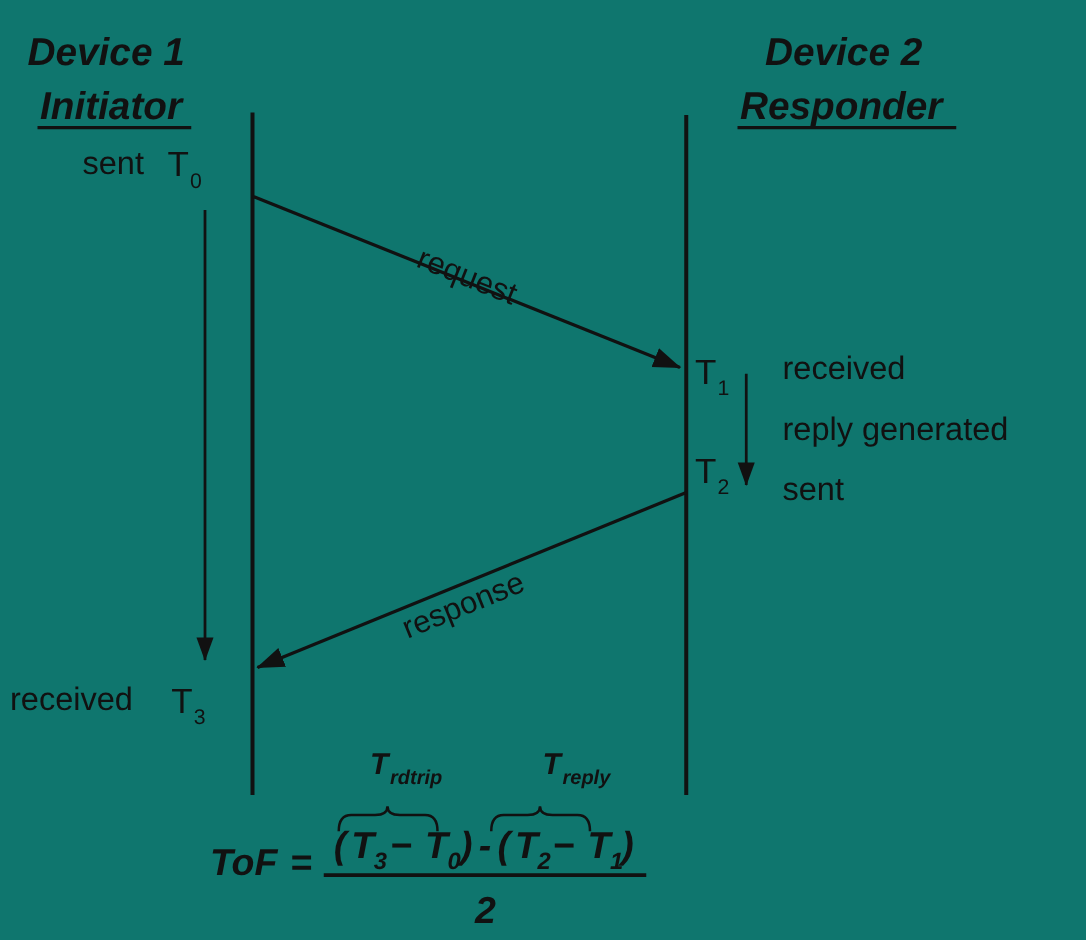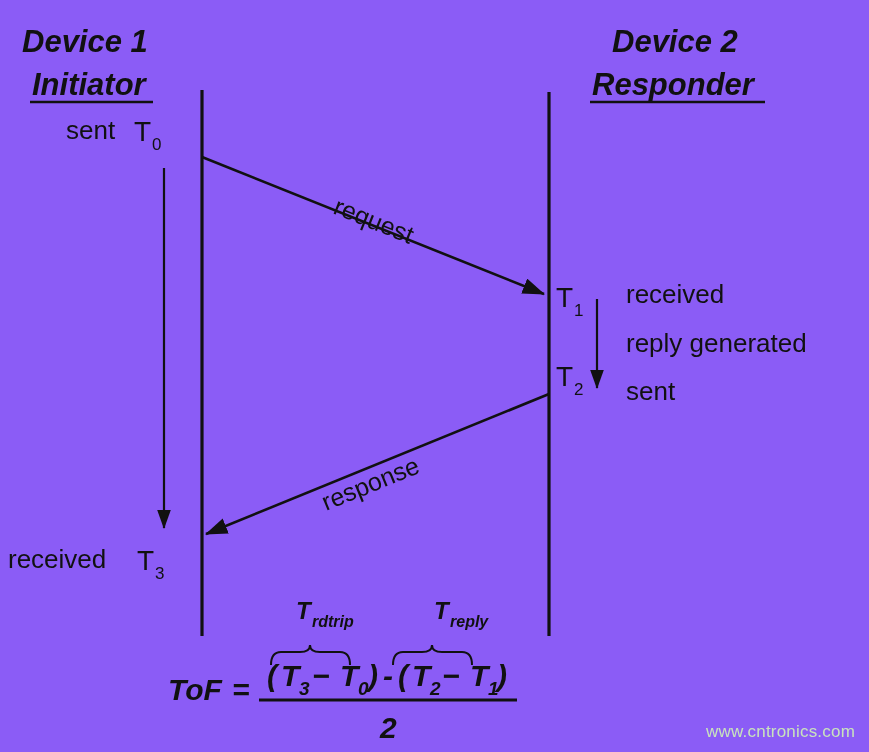--- a/index.html
+++ b/index.html
@@ -107,21 +107,21 @@
     right: 14px;
     bottom: 10px;
     font-size: 17px;
     letter-spacing: 0.2px;
     font-family: "Liberation Sans", sans-serif;
   }
 </style>
 </head>
 <body>
 
-<div id="page" style="background: #8b5cf6;">
+<div id="page" style="background: #0f766e;">
 
   <svg id="diagram-svg" viewBox="0 0 869 752">
     <defs>
       <marker id="arrowhead" markerWidth="9" markerHeight="9" refX="8.2" refY="3.1" orient="auto" markerUnits="strokeWidth">
         <path d="M0,0 L8.6,3.1 L0,6.2 z" fill="#111111"></path>
       </marker>
       <marker id="arrowheadSm" markerWidth="9" markerHeight="9" refX="8.2" refY="3.1" orient="auto" markerUnits="strokeWidth">
         <path d="M0,0 L8.6,3.1 L0,6.2 z" fill="#111111"></path>
       </marker>
     </defs>
@@ -194,15 +194,14 @@
     <text class="formula-txt" x="442" y="686">−</text>
     <text class="formula-txt" x="470" y="686">T</text>
     <text class="formula-sub" x="488" y="695">1</text>
     <text class="formula-txt" x="497" y="686">)</text>
 
     <line class="fracbar" x1="259" y1="700" x2="517" y2="700"></line>
 
     <text class="formula-txt" x="380" y="738">2</text>
   </svg>
 
-  <div class="watermark" style="color: rgb(201, 227, 189);">www.cntronics.com</div>
 
 </div>
 
 </body></html>

